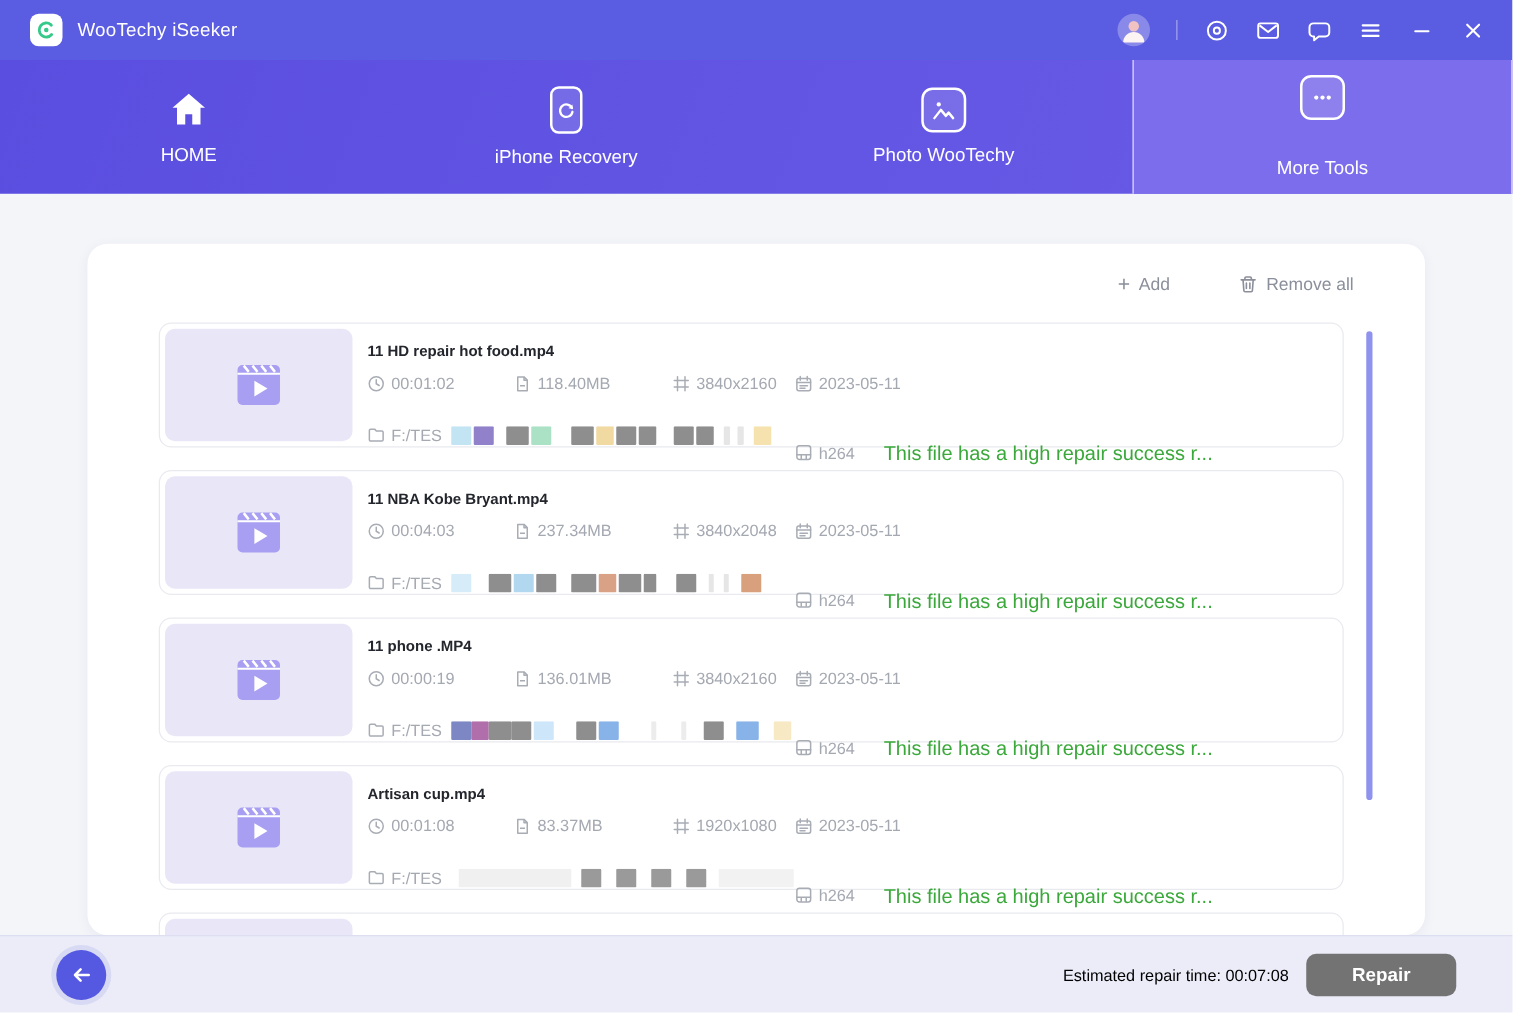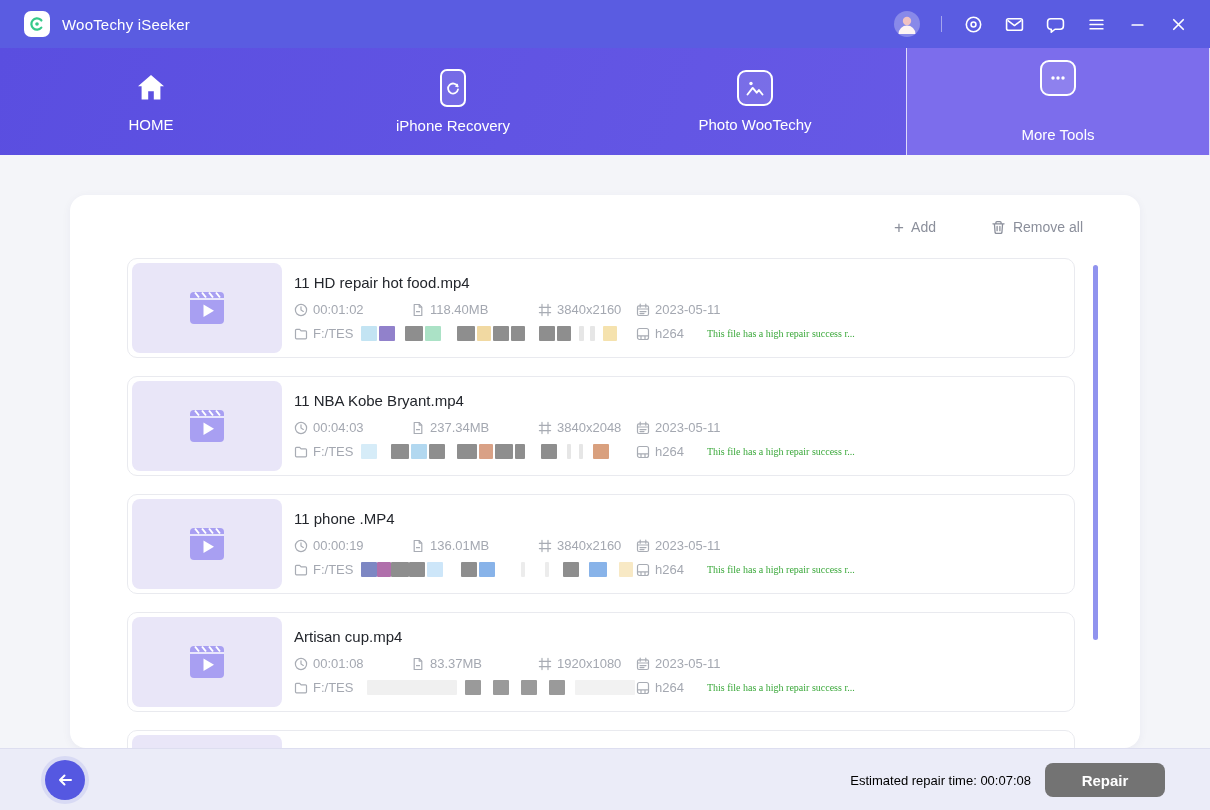--- a/index.html
+++ b/index.html
@@ -35,29 +35,29 @@
     align-items:center; gap:55px; padding-right:57px; }
   .tool-btn { display:flex; align-items:center; gap:7px; color:#8b8f9b; font-size:14px; cursor:pointer; }
   .plus-glyph { font-size:17px; line-height:1; color:#8b8f9b; }
 
   .file-list { position:absolute; left:57px; top:63px; width:948px; }
   .file-card { position:relative; width:948px; height:100px; background:#fff;
     border:1px solid #e9eaef; border-radius:10px; margin-bottom:18px; display:flex; }
   .thumb { width:150px; height:90px; margin:4px 0 0 4px; background:#e9e6f8; border-radius:8px;
     display:flex; align-items:center; justify-content:center; flex:none; }
   .file-info { flex:1; padding:15px 0 0 12px; min-width:0; }
-  .file-name { font-size:15px; font-weight:400; color:#23262c; }
+  .file-name { font-size:12px; font-weight:700; color:#23262c; }
   .meta-row { display:grid; grid-template-columns:117px 127px 98px auto; margin-top:11px; align-items:center; }
   .path-row { display:grid; grid-template-columns:342px auto; margin-top:9px; align-items:center; }
   .meta { display:flex; align-items:center; gap:5px; color:#a4a8b1; font-size:13px; white-space:nowrap; overflow:hidden; }
   .meta svg { flex:none; }
   .blocks { display:inline-flex; align-items:center; margin-left:3px; height:15px; }
   .pxb { display:inline-block; height:15px; border-radius:1px; flex:none; }
-  .codec-cell { display:flex; align-items:center; gap:5px; color:#a4a8b1; font-size:13px; white-space:nowrap; }
-  .note { color:#3aa83a; font-size:10px; margin-left:18px;font-family:Liberation Serif, serif; }
+  .codec-cell { display:flex; gap:5px; color:#a4a8b1; font-size:13px; white-space:nowrap;margin-top:32px; }
+  .note { color:#3aa83a; font-size:16px; margin-left:18px; }
 
   .scroll-thumb { position:absolute; right:42px; top:70px; width:5px; height:375px;
     background:#9093ee; border-radius:3px; cursor:pointer; }
 
   
   .footer { position:absolute; left:0; bottom:0; width:1210px; height:62px;
     background:#ebecf8; border-top:1px solid #dddef0; }
   .back-btn { position:absolute; left:45px; top:11px; width:40px; height:40px; border-radius:50%;
     background:#5558e1; display:flex; align-items:center; justify-content:center; cursor:pointer;
     box-shadow:0 0 0 4px rgba(85,88,225,.12); }

